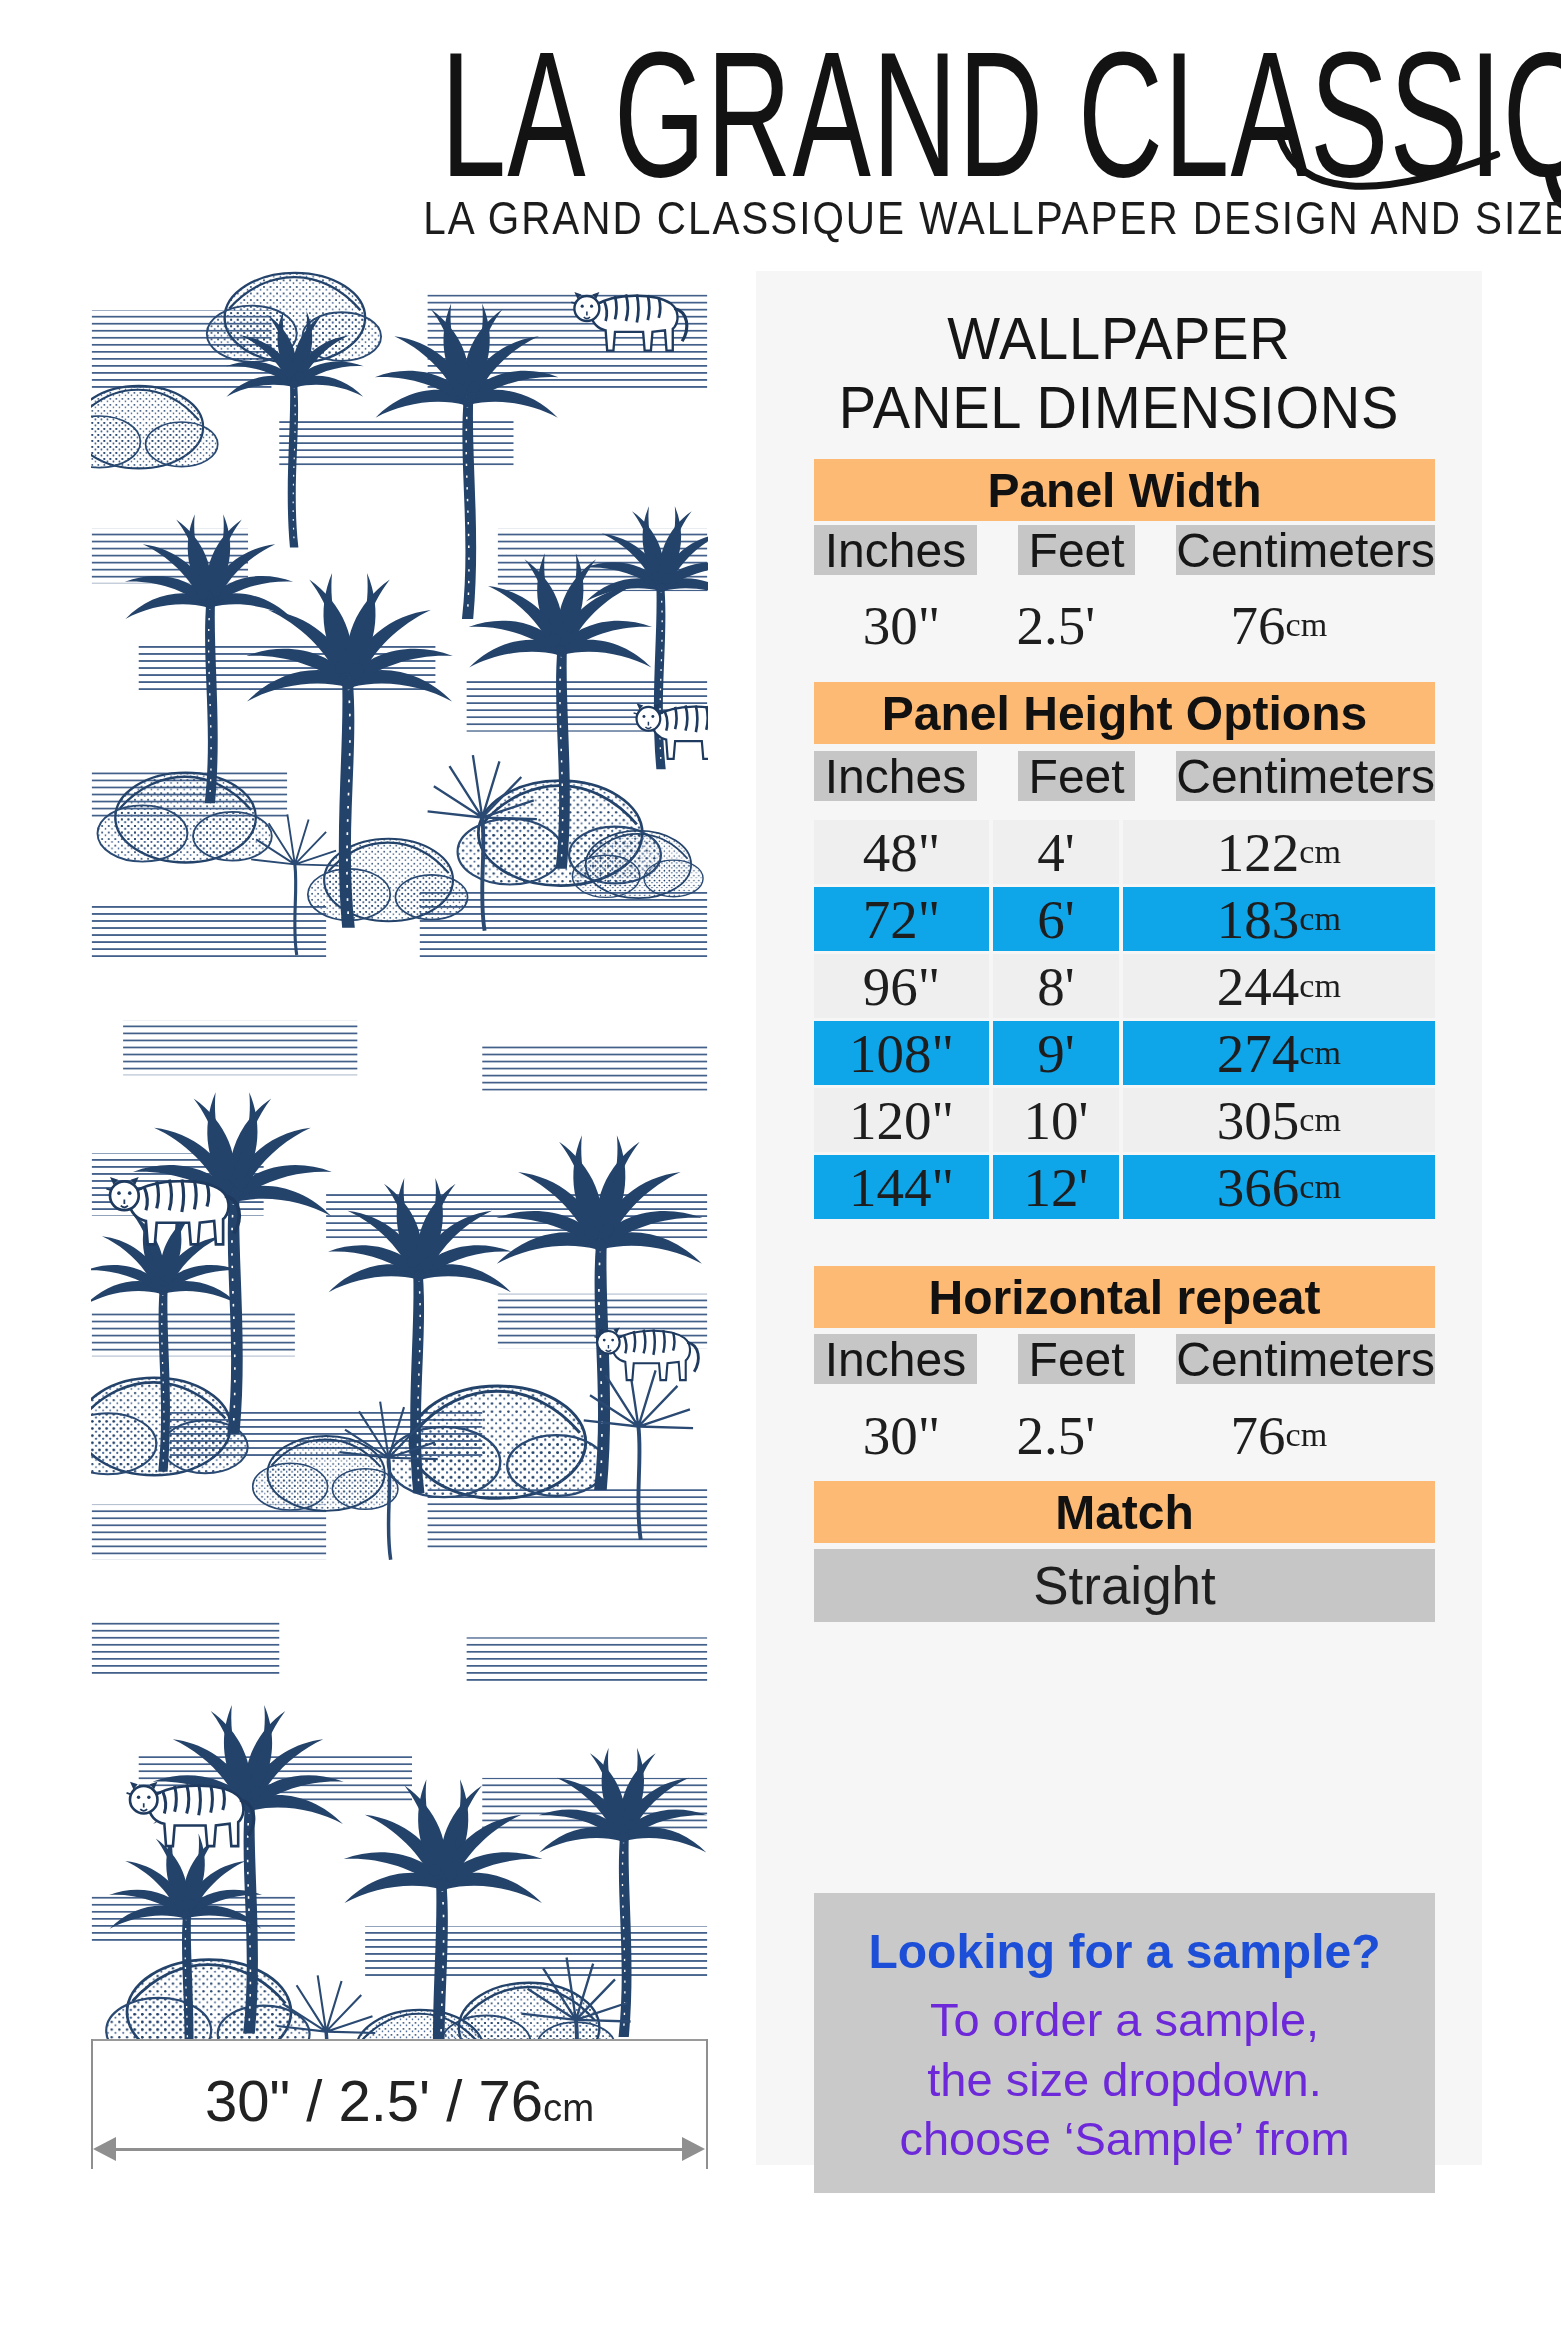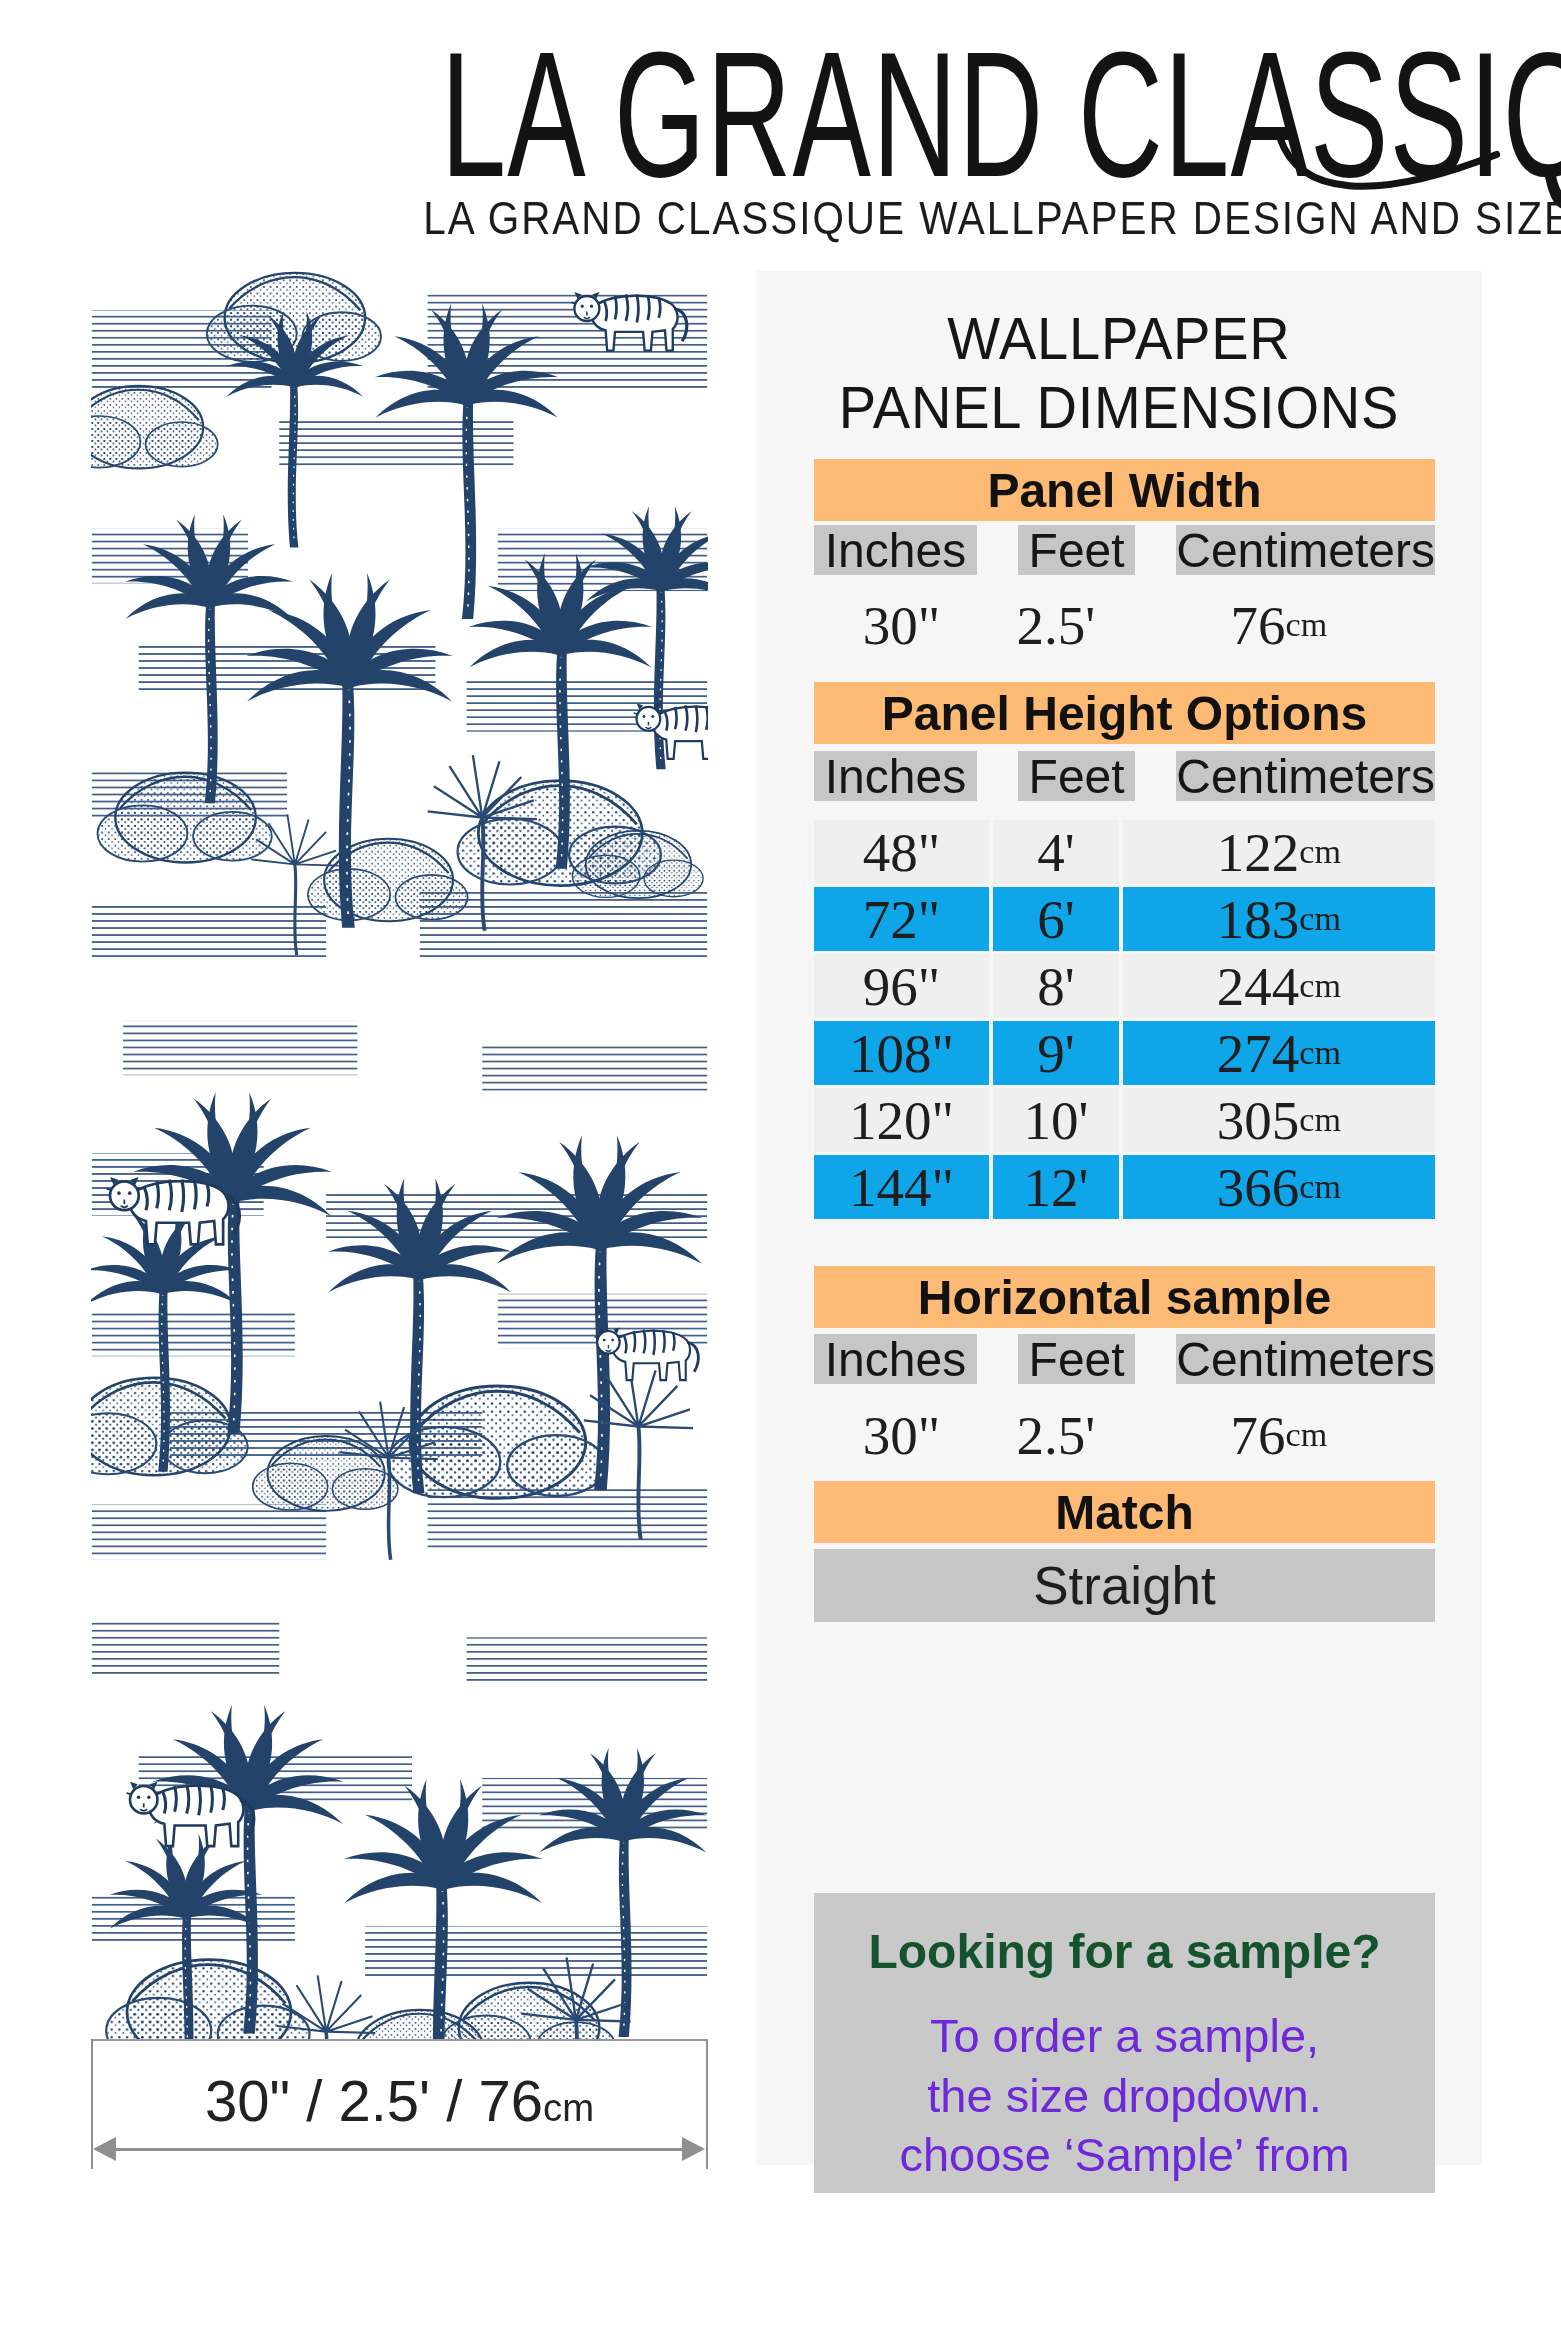--- a/index.html
+++ b/index.html
@@ -64,21 +64,21 @@
   .vrow.shade-a .cell { background:#efefef; }
   .vrow.shade-b .cell { background:#0ea5e9; }
   .fullbar {
     position:absolute; left:0; width:621px; height:73px; background:#c6c6c6;
     display:flex; align-items:center; justify-content:center; font-size:53px; color:#1e1e1e;
   }
   .sample-box {
     position:absolute; left:58px; top:1622px; width:621px; height:300px;
     background:#c9c9c9; text-align:center; padding-top:31px;
   }
-  .sample-box .st { font-size:48px; font-weight:700; color:#14532d; margin-bottom:27px; }
+  .sample-box .st { font-size:48px; font-weight:700; color:#1d4ed8; margin-bottom:11px; }
   .sample-box .sl { font-size:47px; color:#6d28d9; line-height:1.27; }
 </style>
 </head>
 <body>
 
 <div class="abs title">LA GRAND CLASSIQUE</div>
 <svg class="abs q-swash" viewBox="0 0 300 110">
   <path d="M10,8 C34,82 130,92 288,30" fill="none" stroke="#131313" stroke-width="9" stroke-linecap="round"></path>
 </svg>
 <div class="abs subtitle">LA GRAND CLASSIQUE WALLPAPER DESIGN AND SIZE GUIDE</div>
@@ -330,21 +330,21 @@
       <div class="cell c2">
           <span>12</span>
           <span class="u">'</span>
         </div>
       <div class="cell c3">
           <span>366</span>
           <span class="u">cm</span>
         </div>
     </div>
 
-    <div class="bar" style="top:995px">Horizontal sample</div>
+    <div class="bar" style="top:995px">Horizontal repeat</div>
     <div class="cols" style="top:1063px">
       <div class="cell c1">Inches</div>
       <div class="cell c2">Feet</div>
       <div class="cell c3">Centimeters</div>
     </div>
     <div class="vrow" style="top:1132px">
       <div class="cell c1">
           <span>30</span>
           <span class="u">"</span>
         </div>

